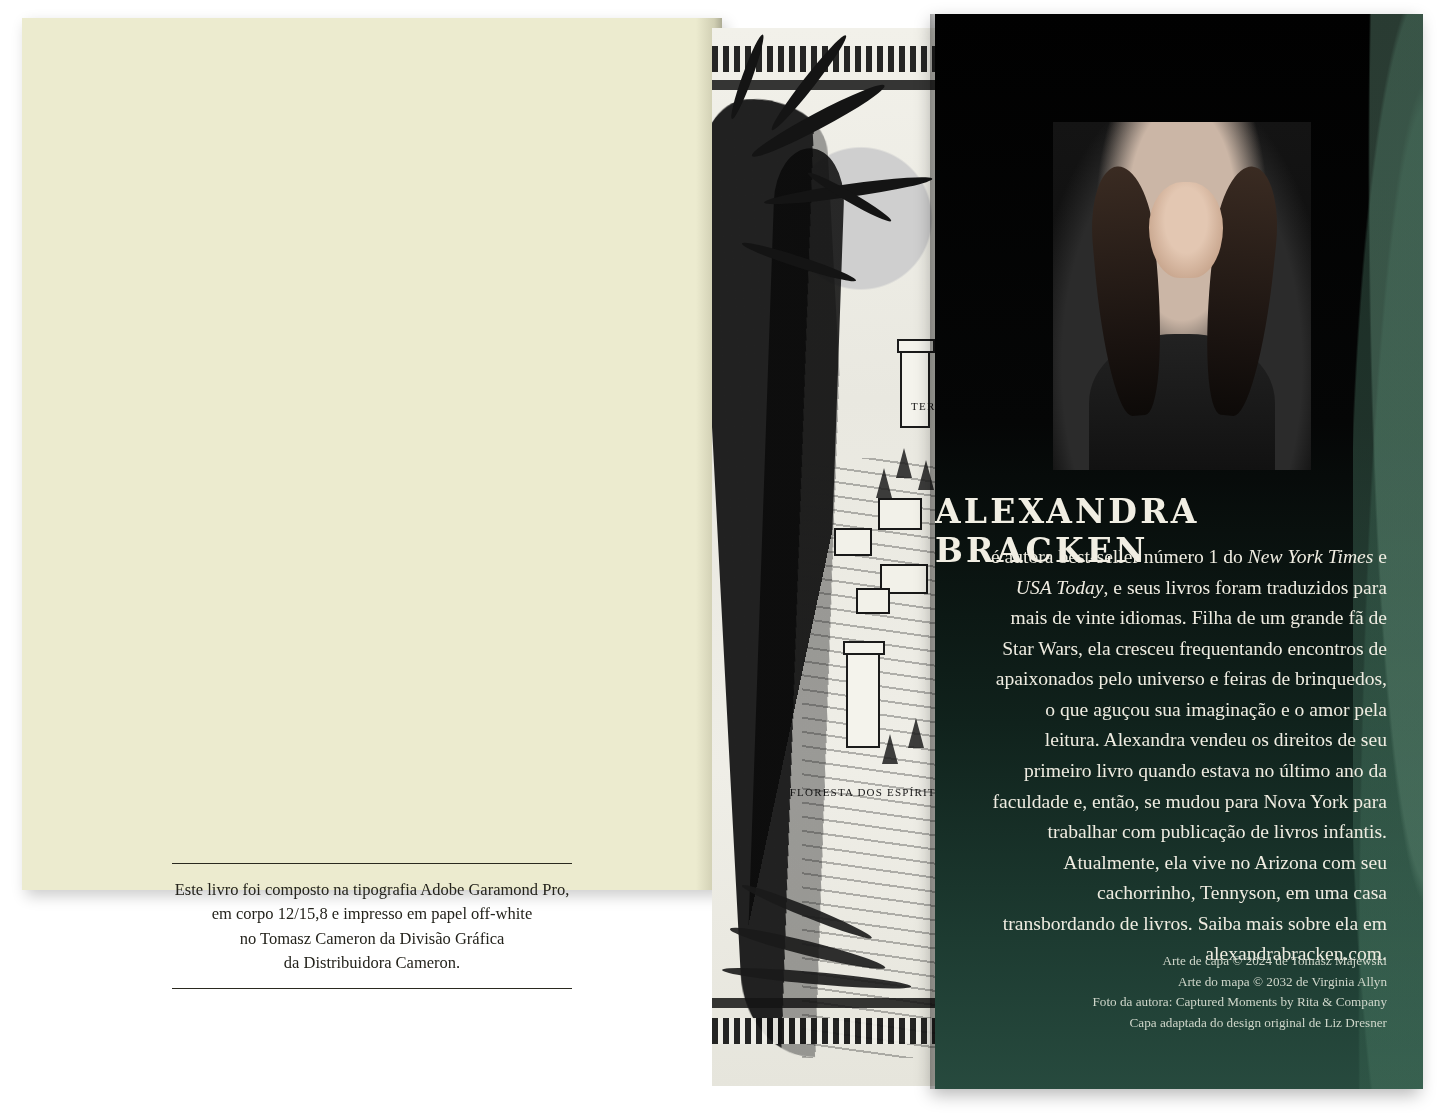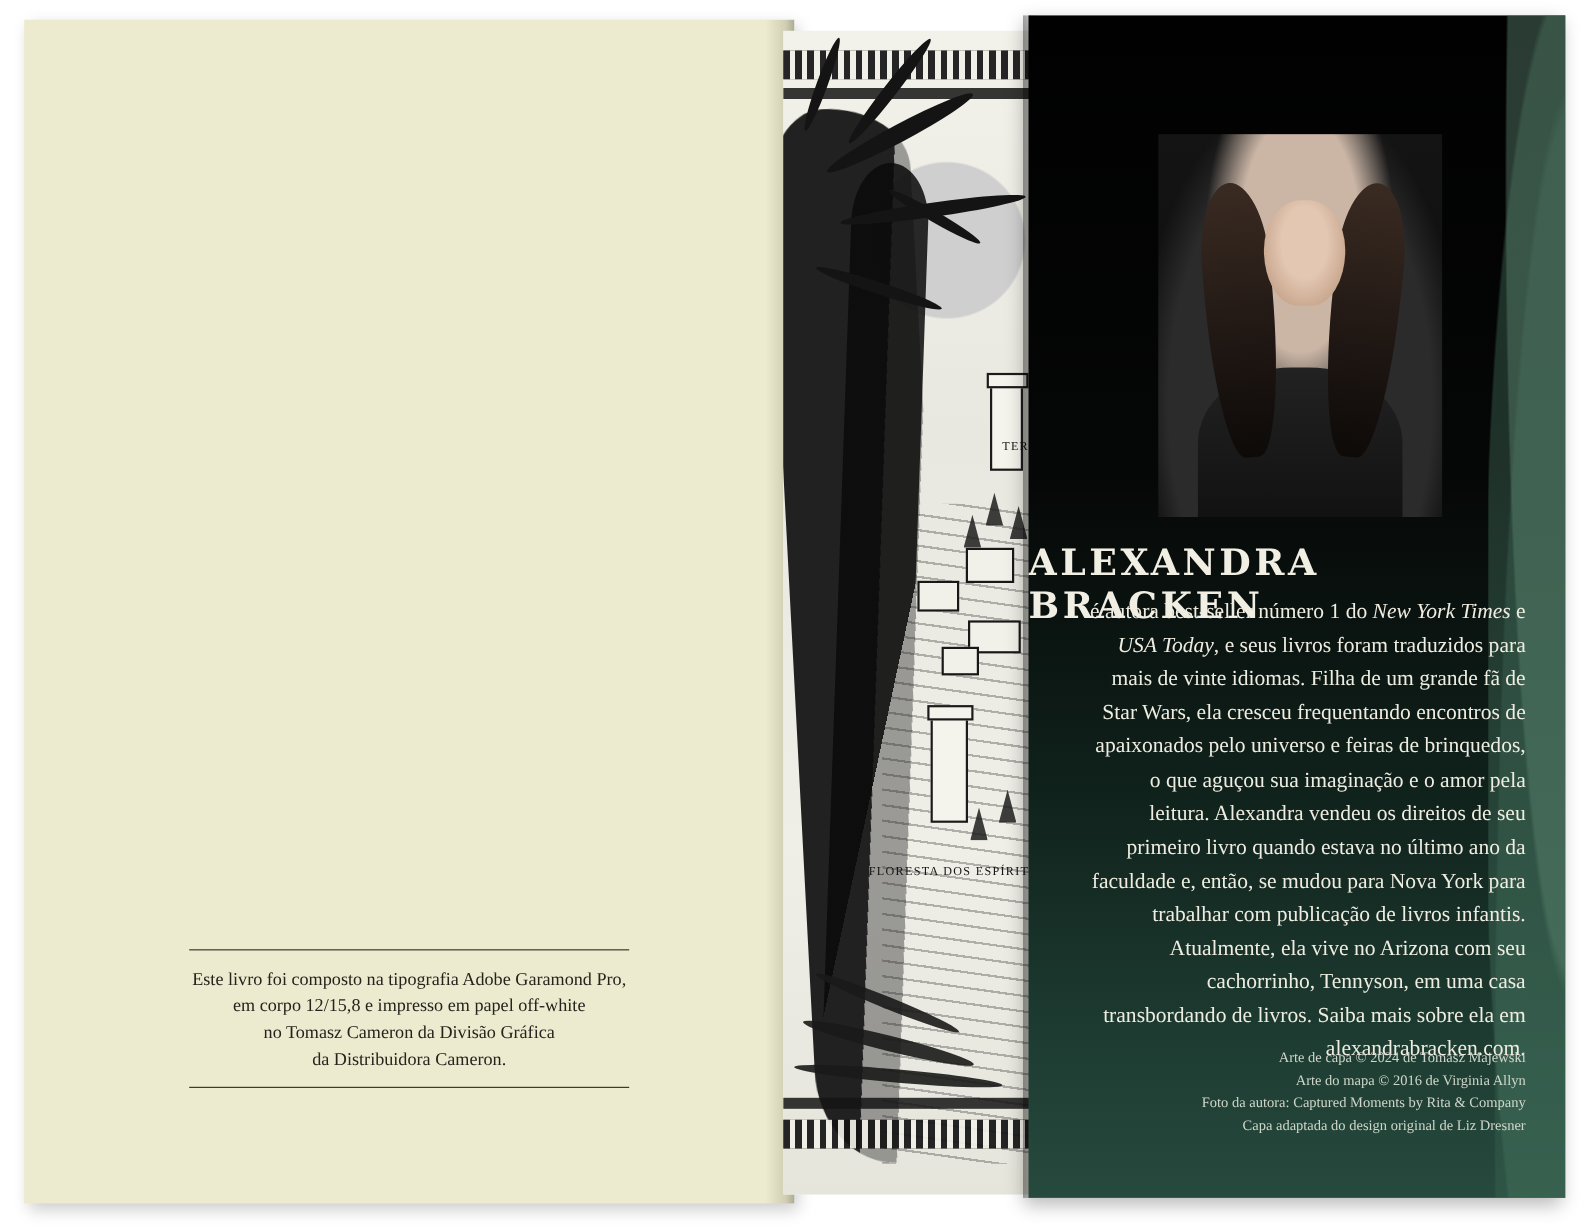--- a/index.html
+++ b/index.html
@@ -22,21 +22,21 @@
     height: 1117px;
     background: #ffffff;
   }
 
   
   .left-page {
     position: absolute;
     left: 22px;
     top: 18px;
     width: 700px;
-    height: 1076px;
+    height: 872px;
     background: #ecebcf;
     box-shadow: 4px 6px 14px rgba(0,0,0,0.20);
   }
   .left-page:after {
     content: "";
     position: absolute;
     right: 0; top: 0;
     width: 26px; height: 100%;
     background: linear-gradient(to right, rgba(0,0,0,0) 0%, rgba(80,75,50,0.18) 70%, rgba(40,38,25,0.32) 100%);
     pointer-events: none;
@@ -360,19 +360,19 @@
     </div>
 
     <div class="author-name">ALEXANDRA BRACKEN</div>
 
     <div class="bio">
       <span>é autora best-seller número 1 do </span><em>New York Times</em><span> e </span><em>USA Today</em><span>, e seus livros foram traduzidos para mais de vinte idiomas. Filha de um grande fã de Star Wars, ela cresceu frequentando encontros de apaixonados pelo universo e feiras de brinquedos, o que aguçou sua imaginação e o amor pela leitura. Alexandra vendeu os direitos de seu primeiro livro quando estava no último ano da faculdade e, então, se mudou para Nova York para trabalhar com publicação de livros infantis. Atualmente, ela vive no Arizona com seu cachorrinho, Tennyson, em uma casa transbordando de livros. Saiba mais sobre ela em alexandrabracken.com.</span>
     </div>
 
     <div class="credits">
       <div>Arte de capa © 2024 de Tomasz Majewski</div>
-      <div>Arte do mapa © 2016 de Virginia Allyn</div>
+      <div>Arte do mapa © 2032 de Virginia Allyn</div>
       <div>Foto da autora: Captured Moments by Rita &amp; Company</div>
       <div>Capa adaptada do design original de Liz Dresner</div>
     </div>
 
   </div>
 </div>
 
 </body></html>

